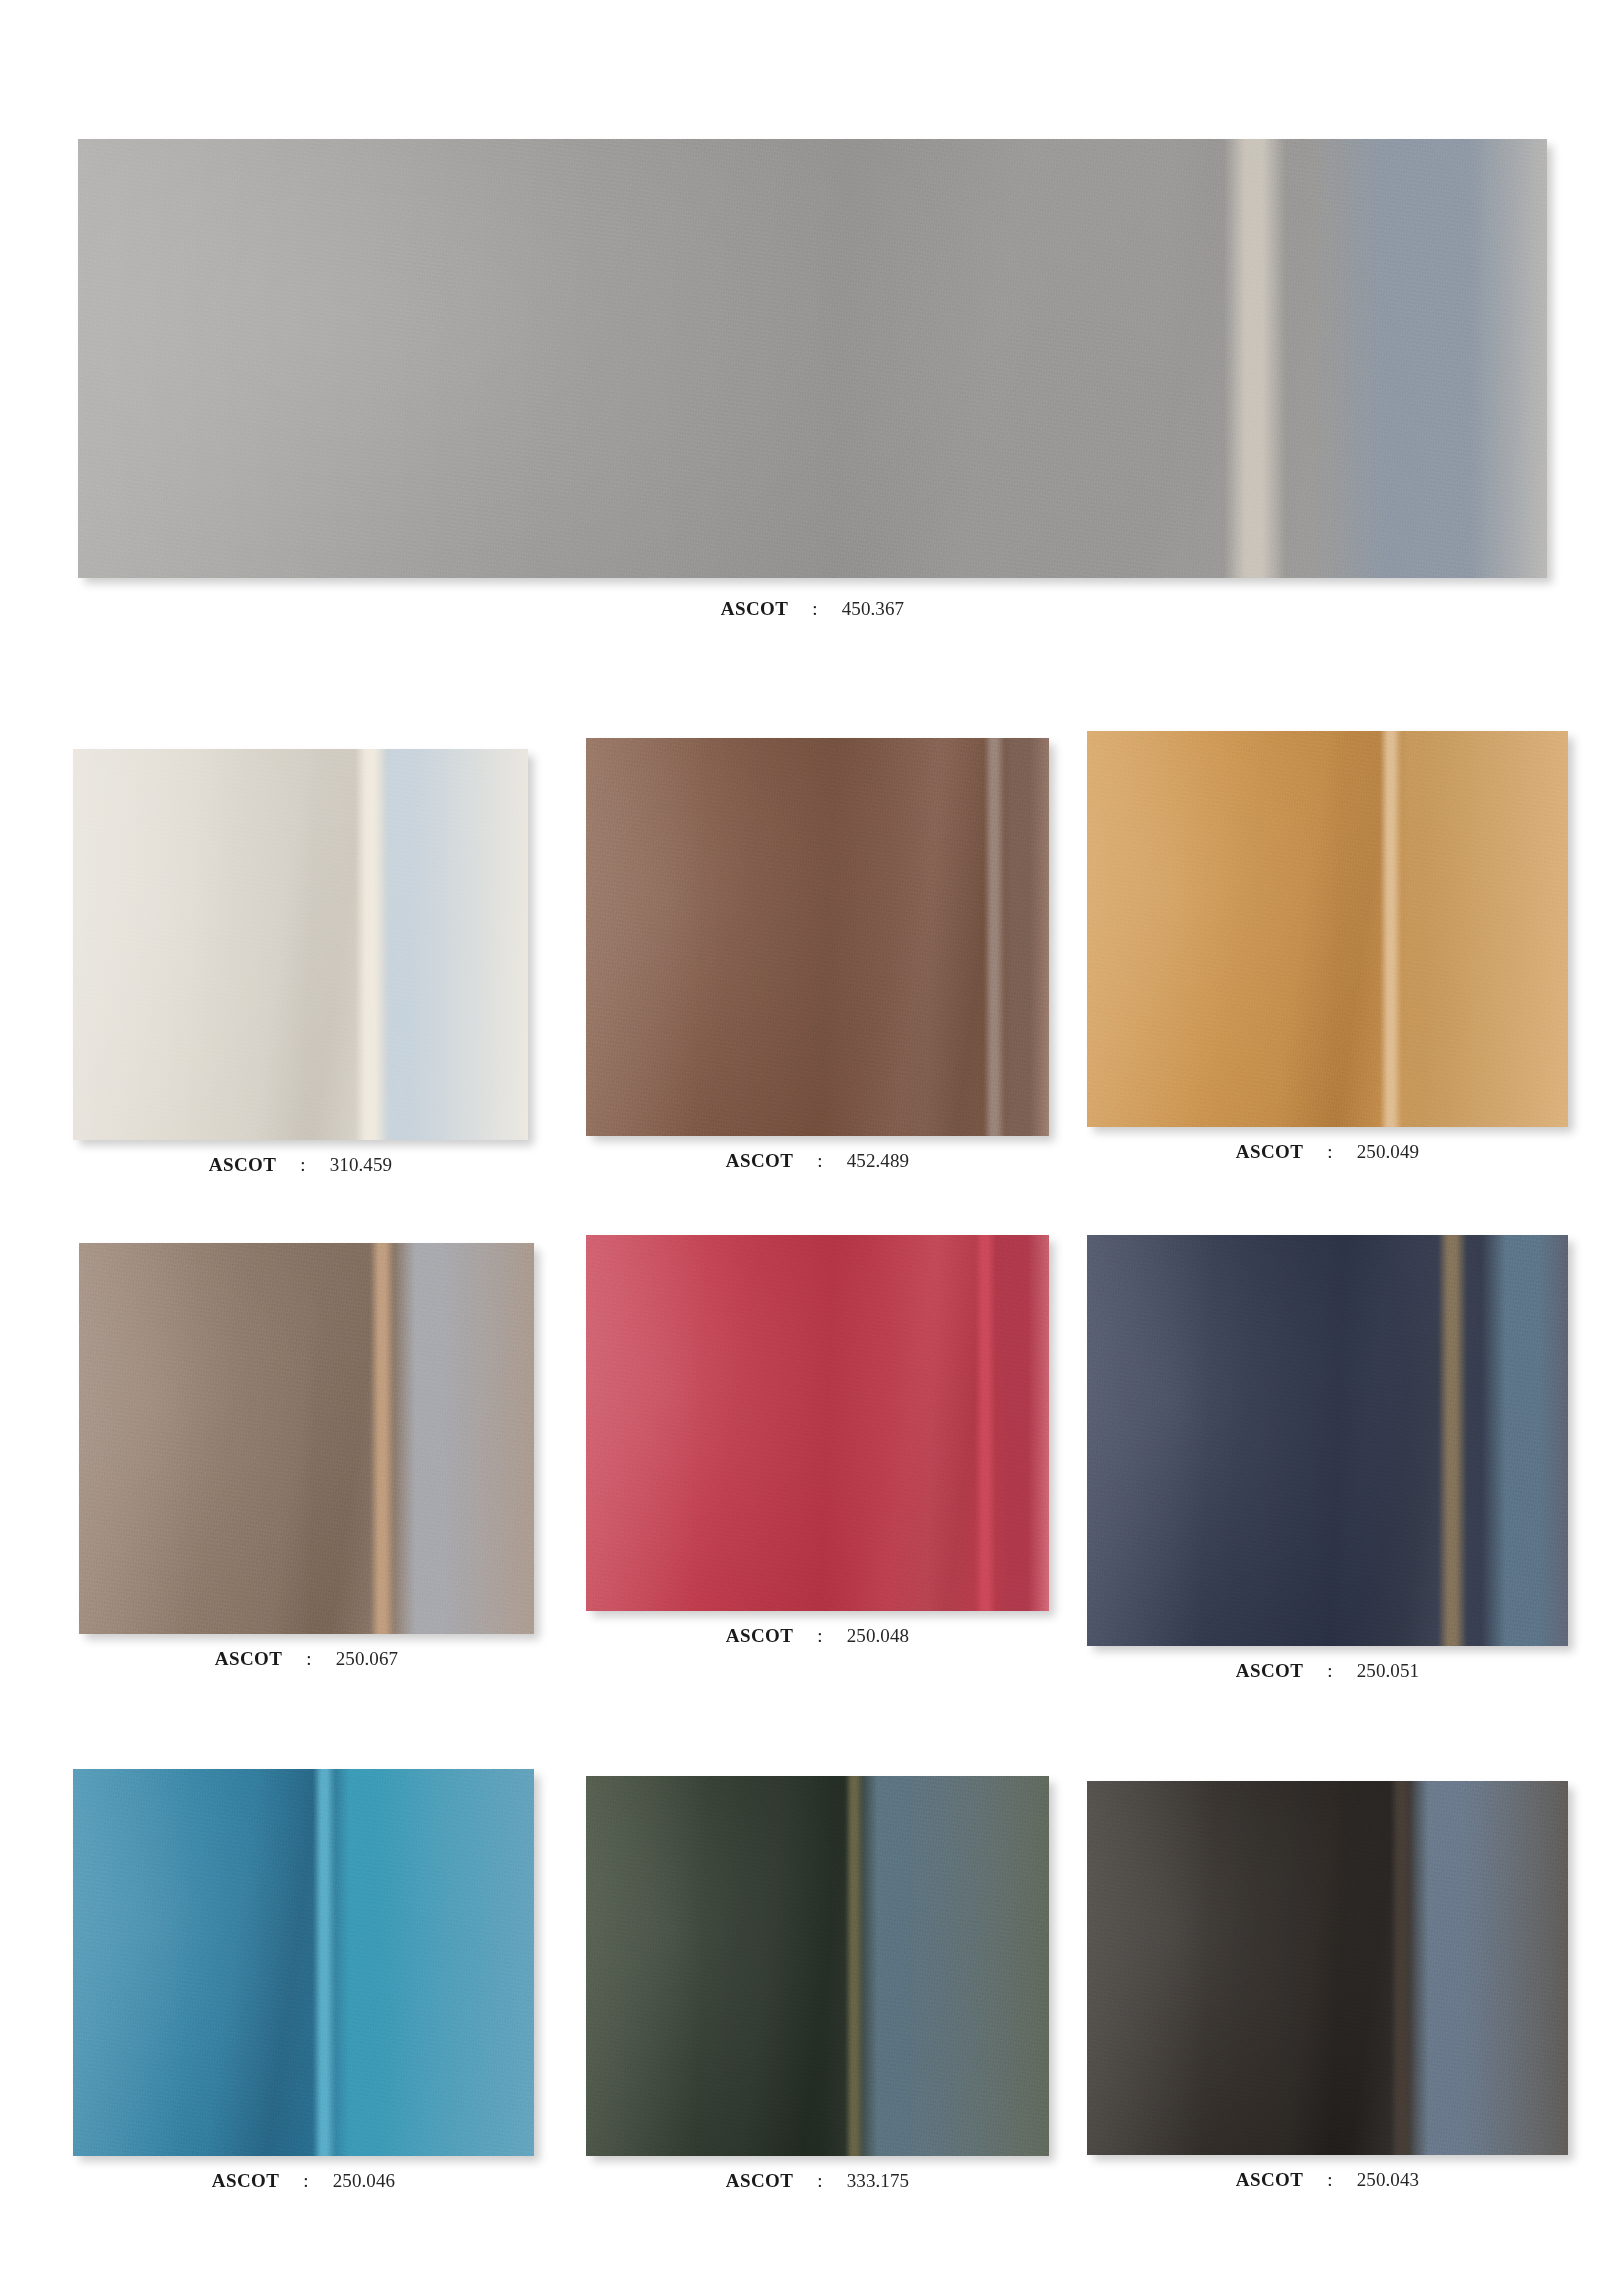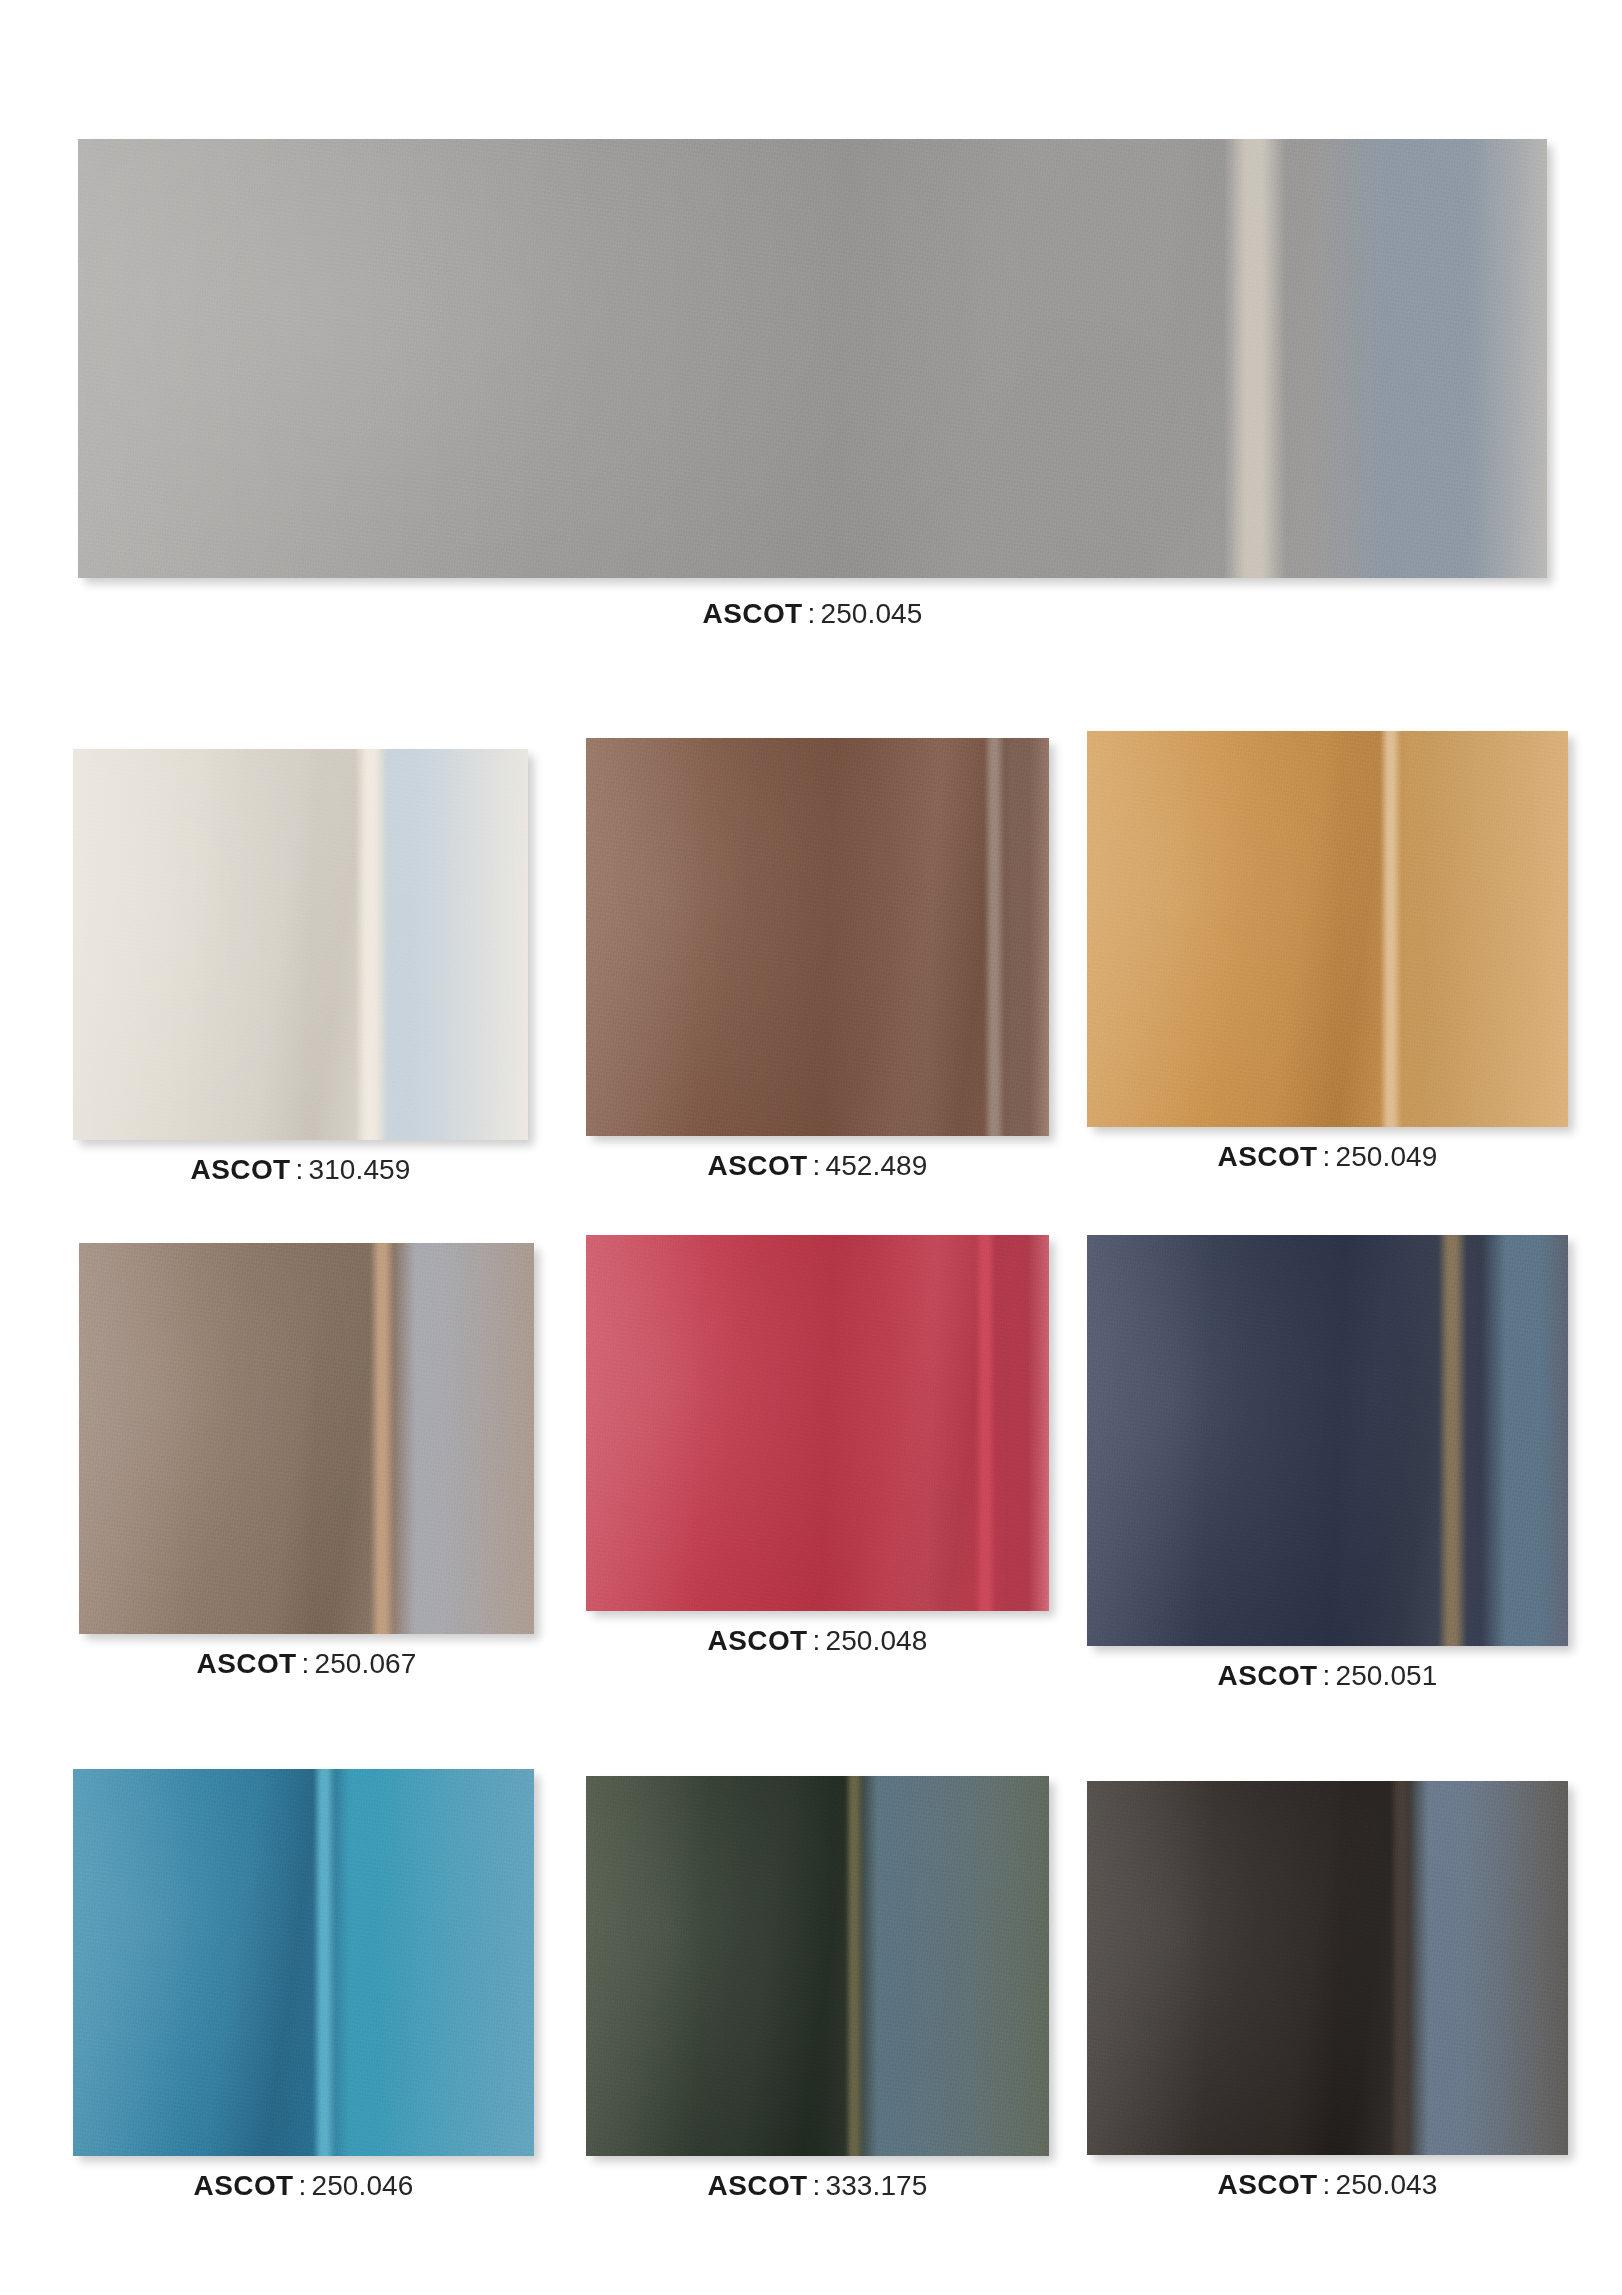--- a/index.html
+++ b/index.html
@@ -71,26 +71,27 @@
     top: -4%;
     bottom: -4%;
     pointer-events: none;
     filter: blur(1px);
   }
 
   
   .label {
     margin-top: 14.3px;
     white-space: nowrap;
-    font-size: 28px;
+    font-size: 19px;
     letter-spacing: 0.1px;
     color: #1a1a1a;
     display: flex;
     align-items: baseline;
-    gap: 5px;
+    gap: 24px;
+    font-family: Liberation Serif, serif;
   }
   .label .brand {
     font-weight: 700;
     letter-spacing: 0.4px;
   }
   .label .code {
     font-weight: 400;
     color: #262626;
   }
 
@@ -128,21 +129,21 @@
   <div class="swatch-card banner-card" id="card-0">
     <div class="swatch" id="sw-0">
       <div class="field" style="background: linear-gradient(98deg, rgb(168, 166, 163) 0%, rgb(155, 154, 152) 34%, rgb(155, 154, 152) 62%, rgb(144, 142, 140) 74%, rgb(155, 154, 152) 90%, rgb(168, 166, 163) 100%);"></div>
       <div class="sheen" style="background: linear-gradient(90deg, rgba(255, 255, 255, 0) 84%, rgb(143, 154, 166) 89%, rgb(143, 154, 166) 94.68%, rgba(255, 255, 255, 0.22) 100%), linear-gradient(92deg, rgba(255, 255, 255, 0.13) 0%, rgba(255, 255, 255, 0) 26%, rgba(0, 0, 0, 0.05) 52%, rgba(255, 255, 255, 0.1) 74%, rgba(255, 255, 255, 0) 100%), radial-gradient(70% 120% at 18% 40%, rgba(255, 255, 255, 0.1), transparent 70%);"></div>
       <div class="fold" style="left: 78%; width: 4.2%; background: linear-gradient(90deg, rgba(255, 255, 255, 0) 0%, rgb(207, 201, 191) 34%, rgb(207, 201, 191) 62%, rgba(255, 255, 255, 0) 100%); opacity: 0.92;"></div>
       <div class="grain"></div>
     </div>
     <div class="label">
       <span class="brand">ASCOT</span>
       <span class="sep">:</span>
-      <span class="code">250.045</span>
+      <span class="code">450.367</span>
     </div>
   </div>
 
   <div class="swatch-card grid-card" id="card-1">
     <div class="swatch" id="sw-1">
       <div class="field" style="background: linear-gradient(98deg, rgb(232, 227, 218) 0%, rgb(222, 217, 207) 34%, rgb(222, 217, 207) 46%, rgb(212, 206, 195) 58%, rgb(222, 217, 207) 71%, rgb(232, 227, 218) 100%);"></div>
       <div class="sheen" style="background: linear-gradient(90deg, rgba(255, 255, 255, 0) 65%, rgb(201, 212, 221) 70%, rgb(201, 212, 221) 74.44%, rgba(255, 255, 255, 0.22) 100%), linear-gradient(92deg, rgba(255, 255, 255, 0.13) 0%, rgba(255, 255, 255, 0) 26%, rgba(0, 0, 0, 0.05) 52%, rgba(255, 255, 255, 0.1) 74%, rgba(255, 255, 255, 0) 100%), radial-gradient(70% 120% at 18% 40%, rgba(255, 255, 255, 0.1), transparent 70%);"></div>
       <div class="fold" style="left: 62%; width: 7%; background: linear-gradient(90deg, rgba(255, 255, 255, 0) 0%, rgb(242, 236, 225) 34%, rgb(242, 236, 225) 62%, rgba(255, 255, 255, 0) 100%); opacity: 0.92;"></div>
       <div class="grain"></div>
     </div>

